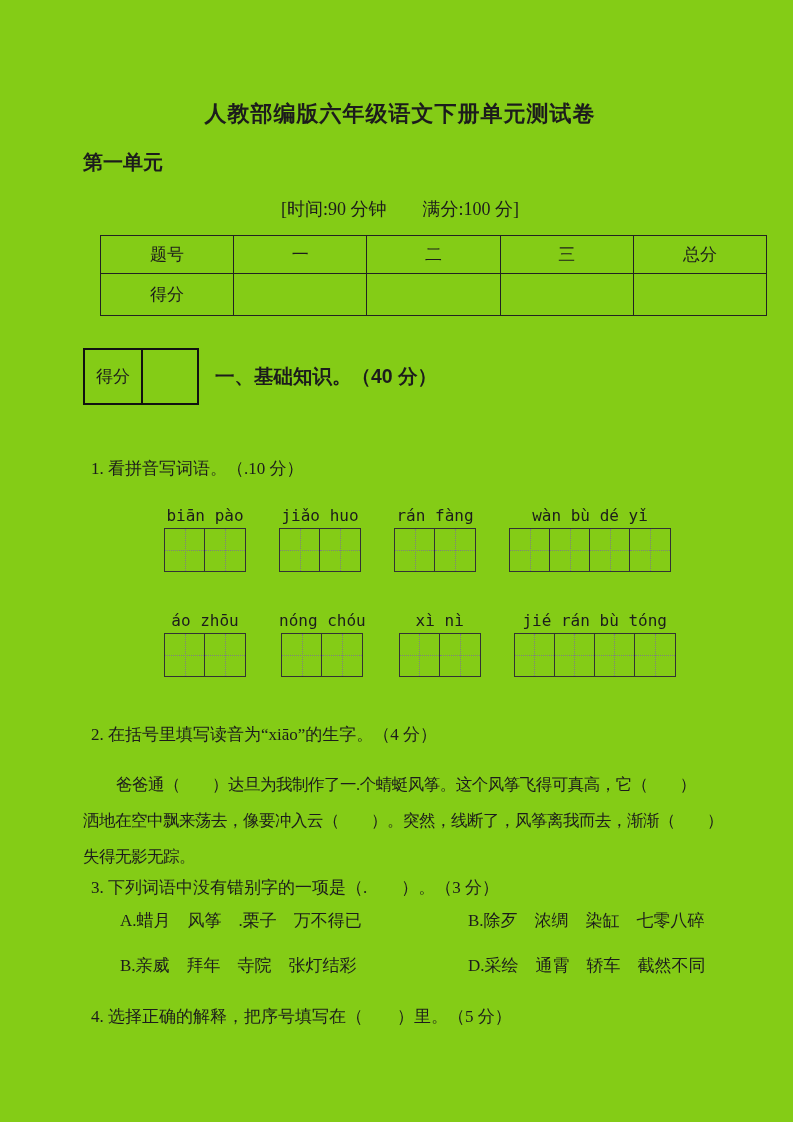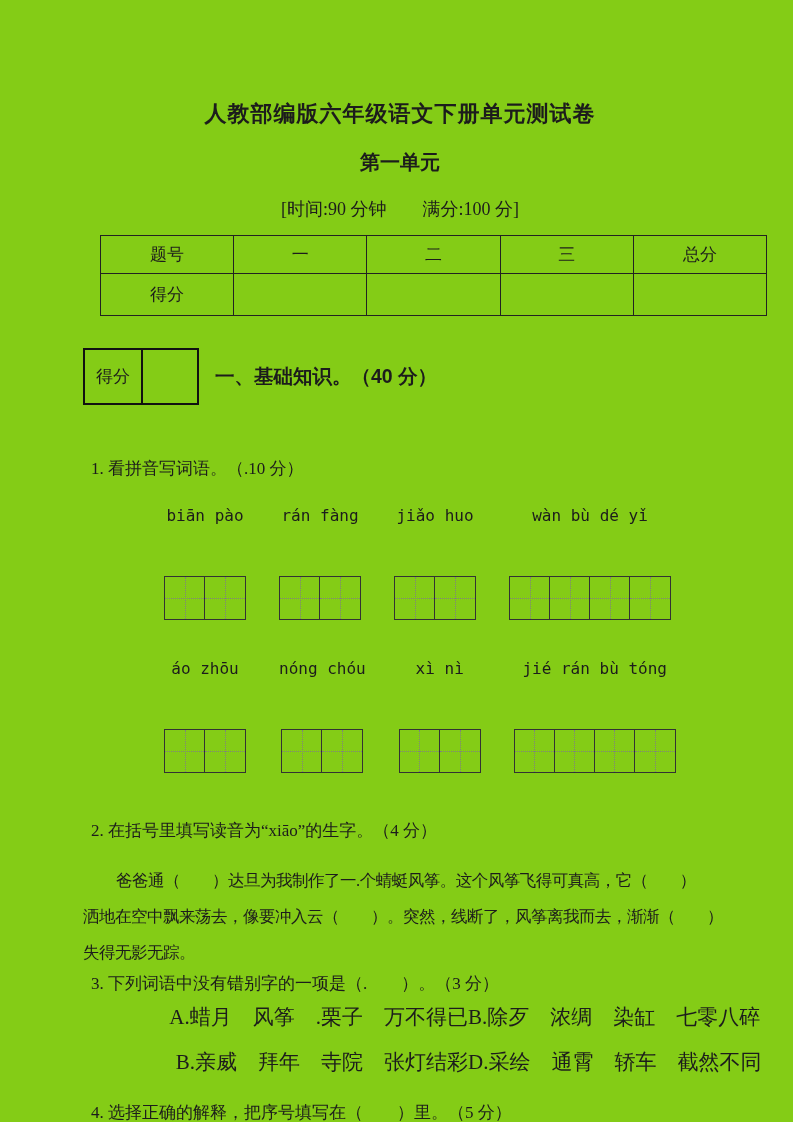--- a/index.html
+++ b/index.html
@@ -18,21 +18,20 @@
   .paper-title {
     margin:101px 0 0 0;
     text-align:center;
     font-family:"Liberation Sans", sans-serif;
     font-size:22px; font-weight:bold;
     letter-spacing:1px;
     line-height:26px;
   }
   .unit-title {
     margin:23px 0 0 0;
-    text-align:center;
     font-family:"Liberation Sans", sans-serif;
     font-size:20px; font-weight:bold;
     line-height:24px;
   }
   .exam-info {
     margin:24px 0 0 0;
     text-align:center;
     font-size:18px;
     line-height:22px;
   }
@@ -88,21 +87,21 @@
   .q4 { margin-top:27px; }
 
   .pinyin-row {
     display:flex;
     align-items:flex-end;
     padding-left:81px;
     column-gap:33px;
   }
   .pinyin-row.row-0 { margin-top:26px; }
   .pinyin-row.row-1 { margin-top:40px; }
-  .pz-group { display:flex; flex-direction:column; align-items:center;gap:48px; }
+  .pz-group { display:flex; flex-direction:column; align-items:center; }
   .pz-label {
     font-family:"DejaVu Sans Mono", monospace;
     font-size:16px;
     line-height:18px;
     margin-bottom:3px;
     white-space:nowrap;
   }
   .pz-boxes {
     display:flex;
     border:1.5px solid #333;
@@ -131,23 +130,22 @@
     letter-spacing:-0.5px;
     line-height:36px;
     white-space:nowrap;
   }
   .passage-line.indent { text-indent:2em; }
 
   .options { margin-top:9px; }
   .options-row {
     display:flex;
     padding-left:37px;
-    font-size:21px;
+    font-size:17px;
     line-height:24px;
-    text-align:right;
   }
   .options-row + .options-row { margin-top:21px; }
   .option-cell { white-space:nowrap; }
   .option-cell.first { width:348px; flex:0 0 auto; }
 </style>
 </head>
 <body>
 
 <div class="page">
   <div class="content">
@@ -187,28 +185,28 @@
 
     <div class="pinyin-row row-0">
         <div class="pz-group">
           <div class="pz-label">biān pào</div>
           <div class="pz-boxes">
             <div class="pz-cell"></div>
             <div class="pz-cell"></div>
           </div>
         </div>
         <div class="pz-group">
+          <div class="pz-label">jiǎo huo</div>
+          <div class="pz-boxes">
+            <div class="pz-cell"></div>
+            <div class="pz-cell"></div>
+          </div>
+        </div>
+        <div class="pz-group">
           <div class="pz-label">rán fàng</div>
-          <div class="pz-boxes">
-            <div class="pz-cell"></div>
-            <div class="pz-cell"></div>
-          </div>
-        </div>
-        <div class="pz-group">
-          <div class="pz-label">jiǎo huo</div>
           <div class="pz-boxes">
             <div class="pz-cell"></div>
             <div class="pz-cell"></div>
           </div>
         </div>
         <div class="pz-group">
           <div class="pz-label">wàn bù dé yǐ</div>
           <div class="pz-boxes">
             <div class="pz-cell"></div>
             <div class="pz-cell"></div>

